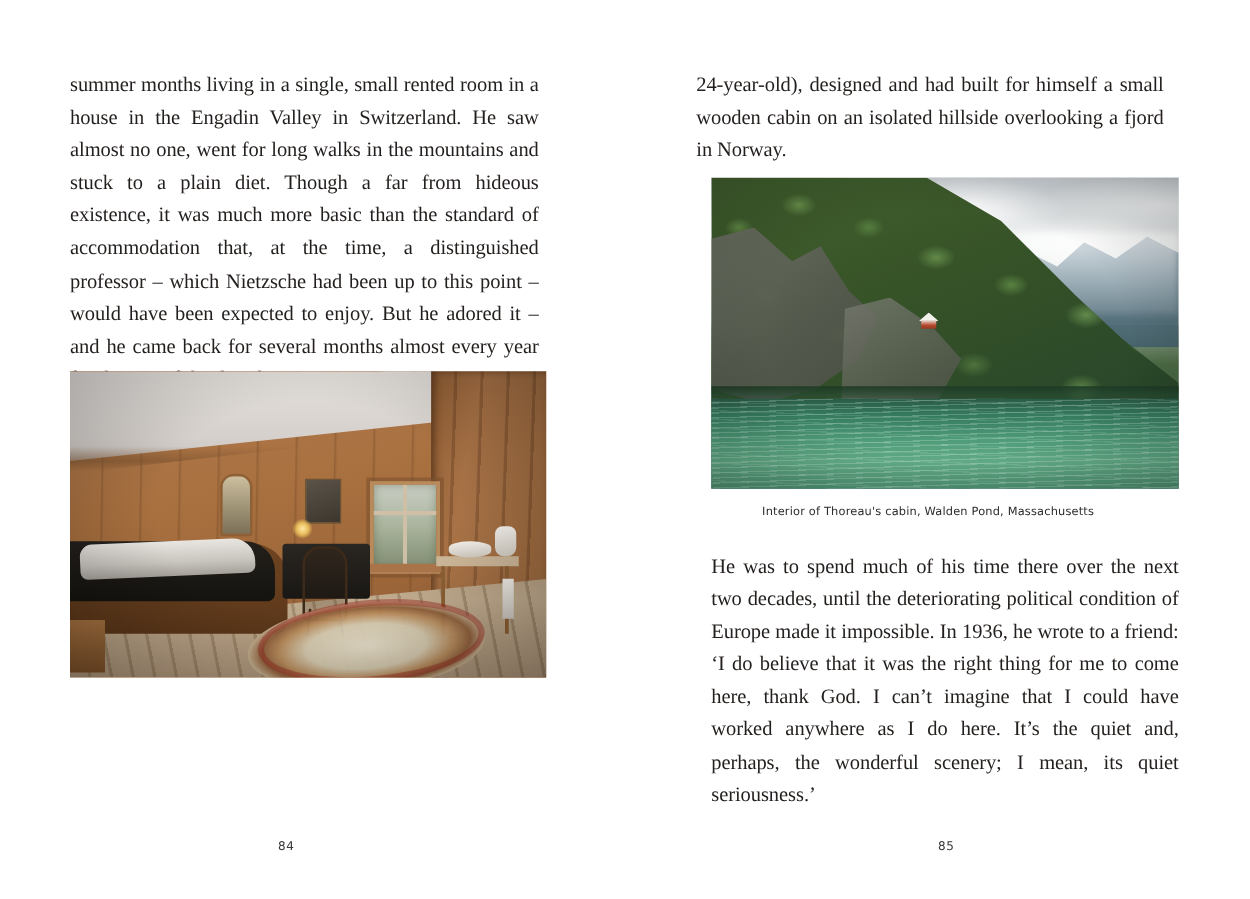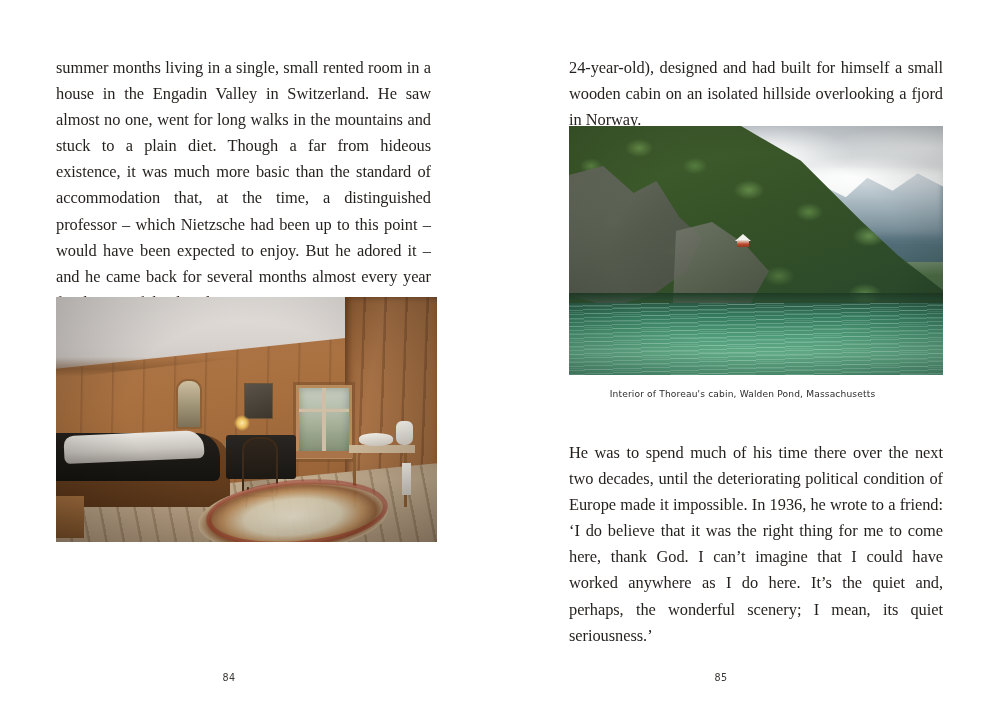--- a/index.html
+++ b/index.html
@@ -67,44 +67,44 @@
     top: 297px;
     width: 381px;
   }
   .fig-room .photo { width: 381px; height: 245px; }
   .fig-room figcaption { margin-top: 19px; }
 
   
   .fig-fjord {
     position: absolute;
     left: 569px;
-    top: 126px;
+    top: 142px;
     width: 347px;
   }
   .fig-fjord .photo { width: 374px; height: 249px; }
   .fig-fjord figcaption { margin-top: 14px; }
 
   
   .blk { position: absolute; width: 374px; }
   .blk-l1 { left: 56px; top: 55px;  width: 375px; }
   .blk-l2 { left: 56px; top: 595px; width: 375px; }
-  .blk-r1 { left: 569px; top: 55px;  width: 374px; }
+  .blk-r1 { left: 557px; top: 55px;  width: 374px; }
   .blk-r2 { left: 569px; top: 440px; width: 374px; }
 
   
   .folio {
     position: absolute;
     top: 672px;
     font-family: "DejaVu Sans", "Liberation Sans", sans-serif;
     font-size: 9.6px;
     color: #3a3836;
     letter-spacing: 0.4px;
   }
   .folio-left  { left: 216px; width: 26px; text-align: center; }
-  .folio-right { left: 708px; width: 26px; text-align: center; }
+  .folio-right { left: 744px; width: 26px; text-align: center; }
 
   
   .room {
     background:
       
       linear-gradient(188deg, #d9d4cf 0%, #cfc9c3 6%, rgba(207,201,195,0) 6.5%),
       
       linear-gradient(170deg, #b07a4e 0%, #a9703f 40%, #8c5a32 100%);
   }
   .room::before {

